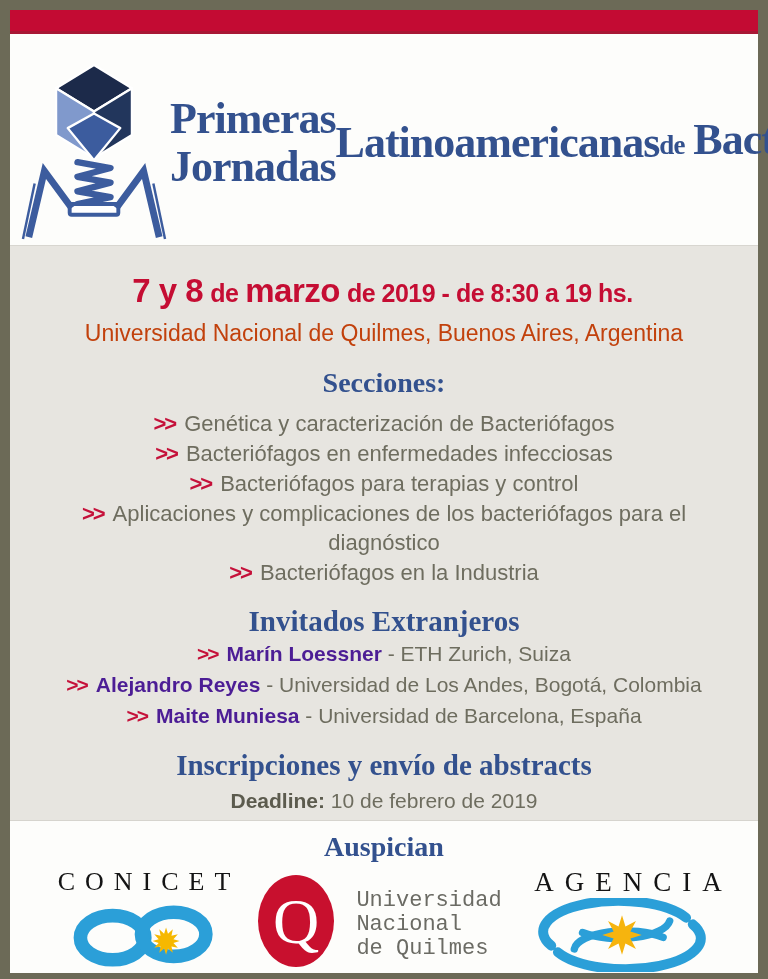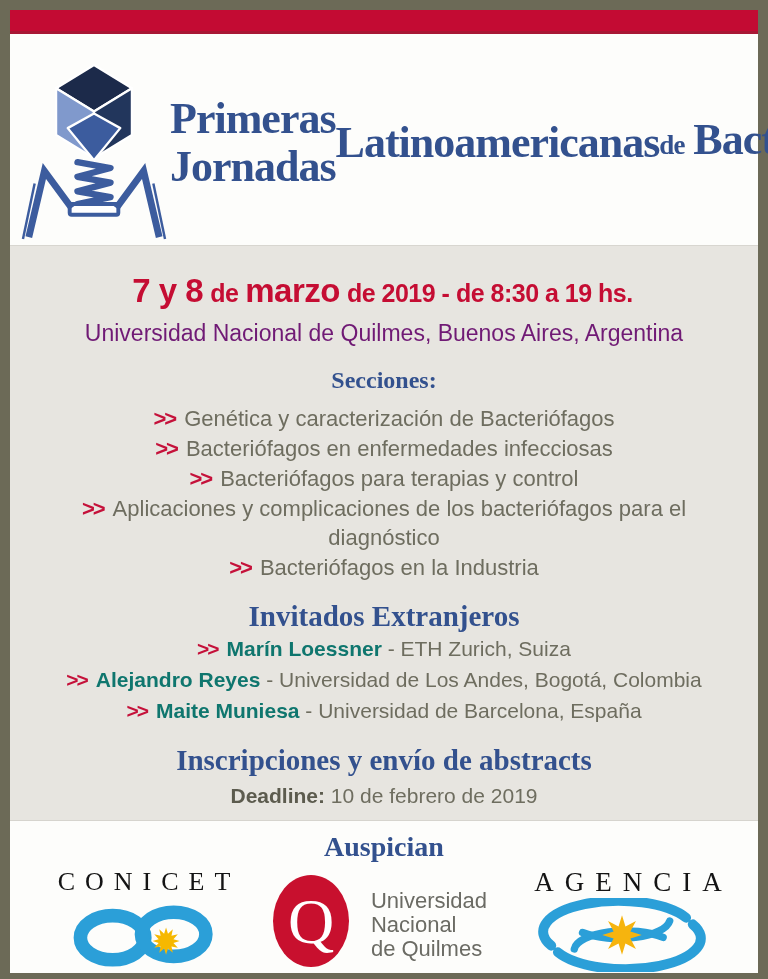--- a/index.html
+++ b/index.html
@@ -19,43 +19,43 @@
   .title-wrap{flex:1;display:flex;flex-direction:row;justify-content:center;align-items:center;text-align:center;margin-top:6px;}
   .title-line{font-family:"Liberation Serif",serif;font-weight:700;color:#33518e;font-size:44px;line-height:48px;letter-spacing:-1px;}
   .title-line .small-de{font-size:27px;font-weight:700;margin-right:9px;}
   .map-wrap{width:162px;flex:none;display:flex;align-items:flex-start;justify-content:center;padding-top:6px;}
 
   
   .main{height:575px;background:#e7e5e0;flex:none;text-align:center;padding-top:10px;box-sizing:border-box;border-top:1px solid #d8d6d0;}
   .date-line{color:#c50d33;font-weight:700;margin-top:16px;letter-spacing:-0.5px;}
   .date-lg{font-size:33px;}
   .date-md{font-size:25px;margin:0 3px;}
-  .venue{color:#701a75;font-size:23px;margin-top:10px;}
+  .venue{color:#c2410c;font-size:23px;margin-top:10px;}
   .h-blue{font-family:"Liberation Serif",serif;font-weight:700;color:#33518e;}
-  .sections-h{font-size:24px;margin-top:20px;}
+  .sections-h{font-size:28px;margin-top:20px;}
   .list{margin-top:10px;}
   .item{font-size:22px;color:#6e6d5f;line-height:29px;margin:1px auto;max-width:620px;}
   .chev{color:#c5113a;font-weight:700;letter-spacing:-2px;margin-right:9px;}
   .guests-h{font-size:29px;margin-top:18px;}
   .guest{font-size:21px;color:#6e6d5f;line-height:30px;margin:1px 0;}
-  .guest .gname{font-weight:700;color:#0f766e;}
+  .guest .gname{font-weight:700;color:#4c1d95;}
   .reg-h{font-size:29px;margin-top:18px;}
   .reg-line{font-size:21px;color:#6e6d5f;line-height:28px;margin-top:5px;}
   .reg-line .lbl{font-weight:700;color:#5c5b4e;}
   .info-line{font-size:22px;margin-top:10px;}
 
   
   .sponsors{height:153px;background:#fdfdfb;flex:none;text-align:center;border-top:1px solid #d6d4ce;box-sizing:border-box;}
   .ausp-h{font-size:28px;margin-top:10px;}
   .logo-row{display:flex;justify-content:space-between;align-items:flex-start;padding:4px 36px 0 44px;}
   .logo-block{display:flex;flex-direction:column;align-items:center;}
   .conicet-word{font-family:"Liberation Serif",serif;font-size:26px;letter-spacing:10px;color:#141414;margin-right:-10px;}
   .agencia-word{font-family:"Liberation Serif",serif;font-size:27px;letter-spacing:11px;color:#141414;margin-right:-11px;margin-left:12px;}
   .unq{display:flex;align-items:center;margin-top:6px;}
-  .unq-text{font-family:Liberation Sans, sans-serif;font-size:22px;color:#6b6b64;text-align:left;line-height:24px;margin-left:16px;}
+  .unq-text{font-family:Liberation Mono, monospace;font-size:22px;color:#6b6b64;text-align:left;line-height:24px;margin-left:16px;}
 </style>
 </head>
 <body>
 
 <div class="poster">
   <div class="inner">
 
     <div class="red-bar"></div>
 
     <div class="header">

